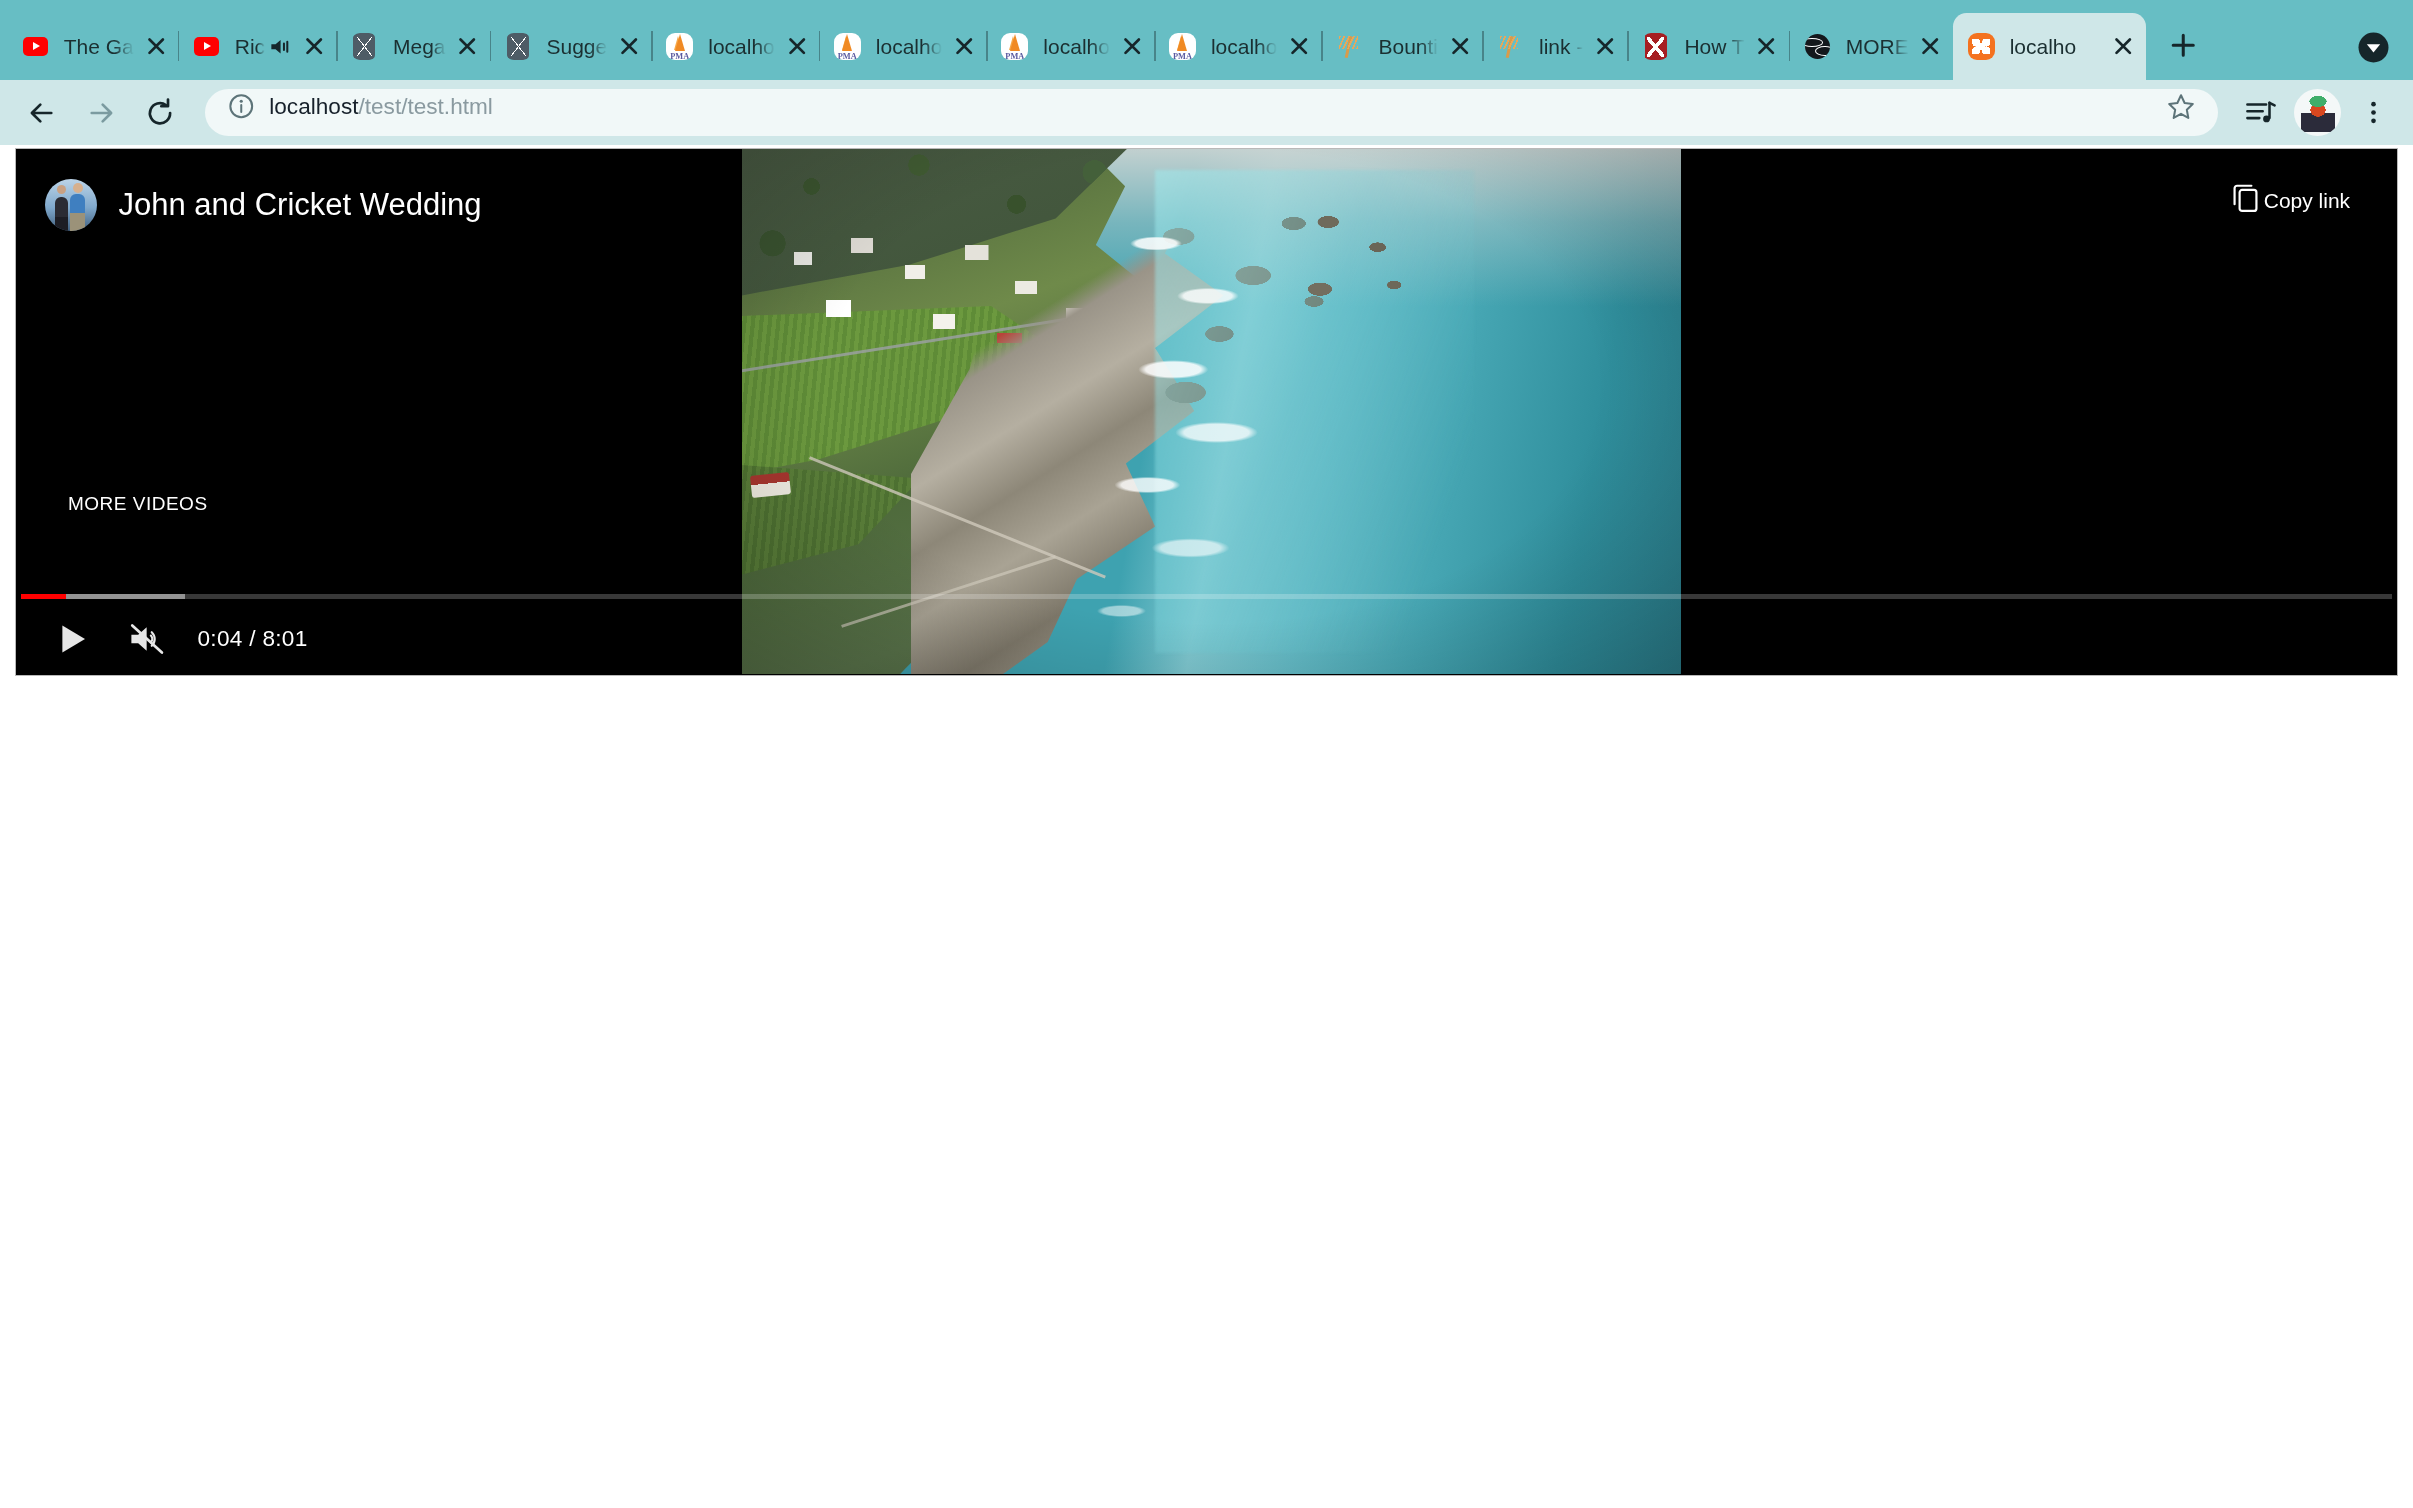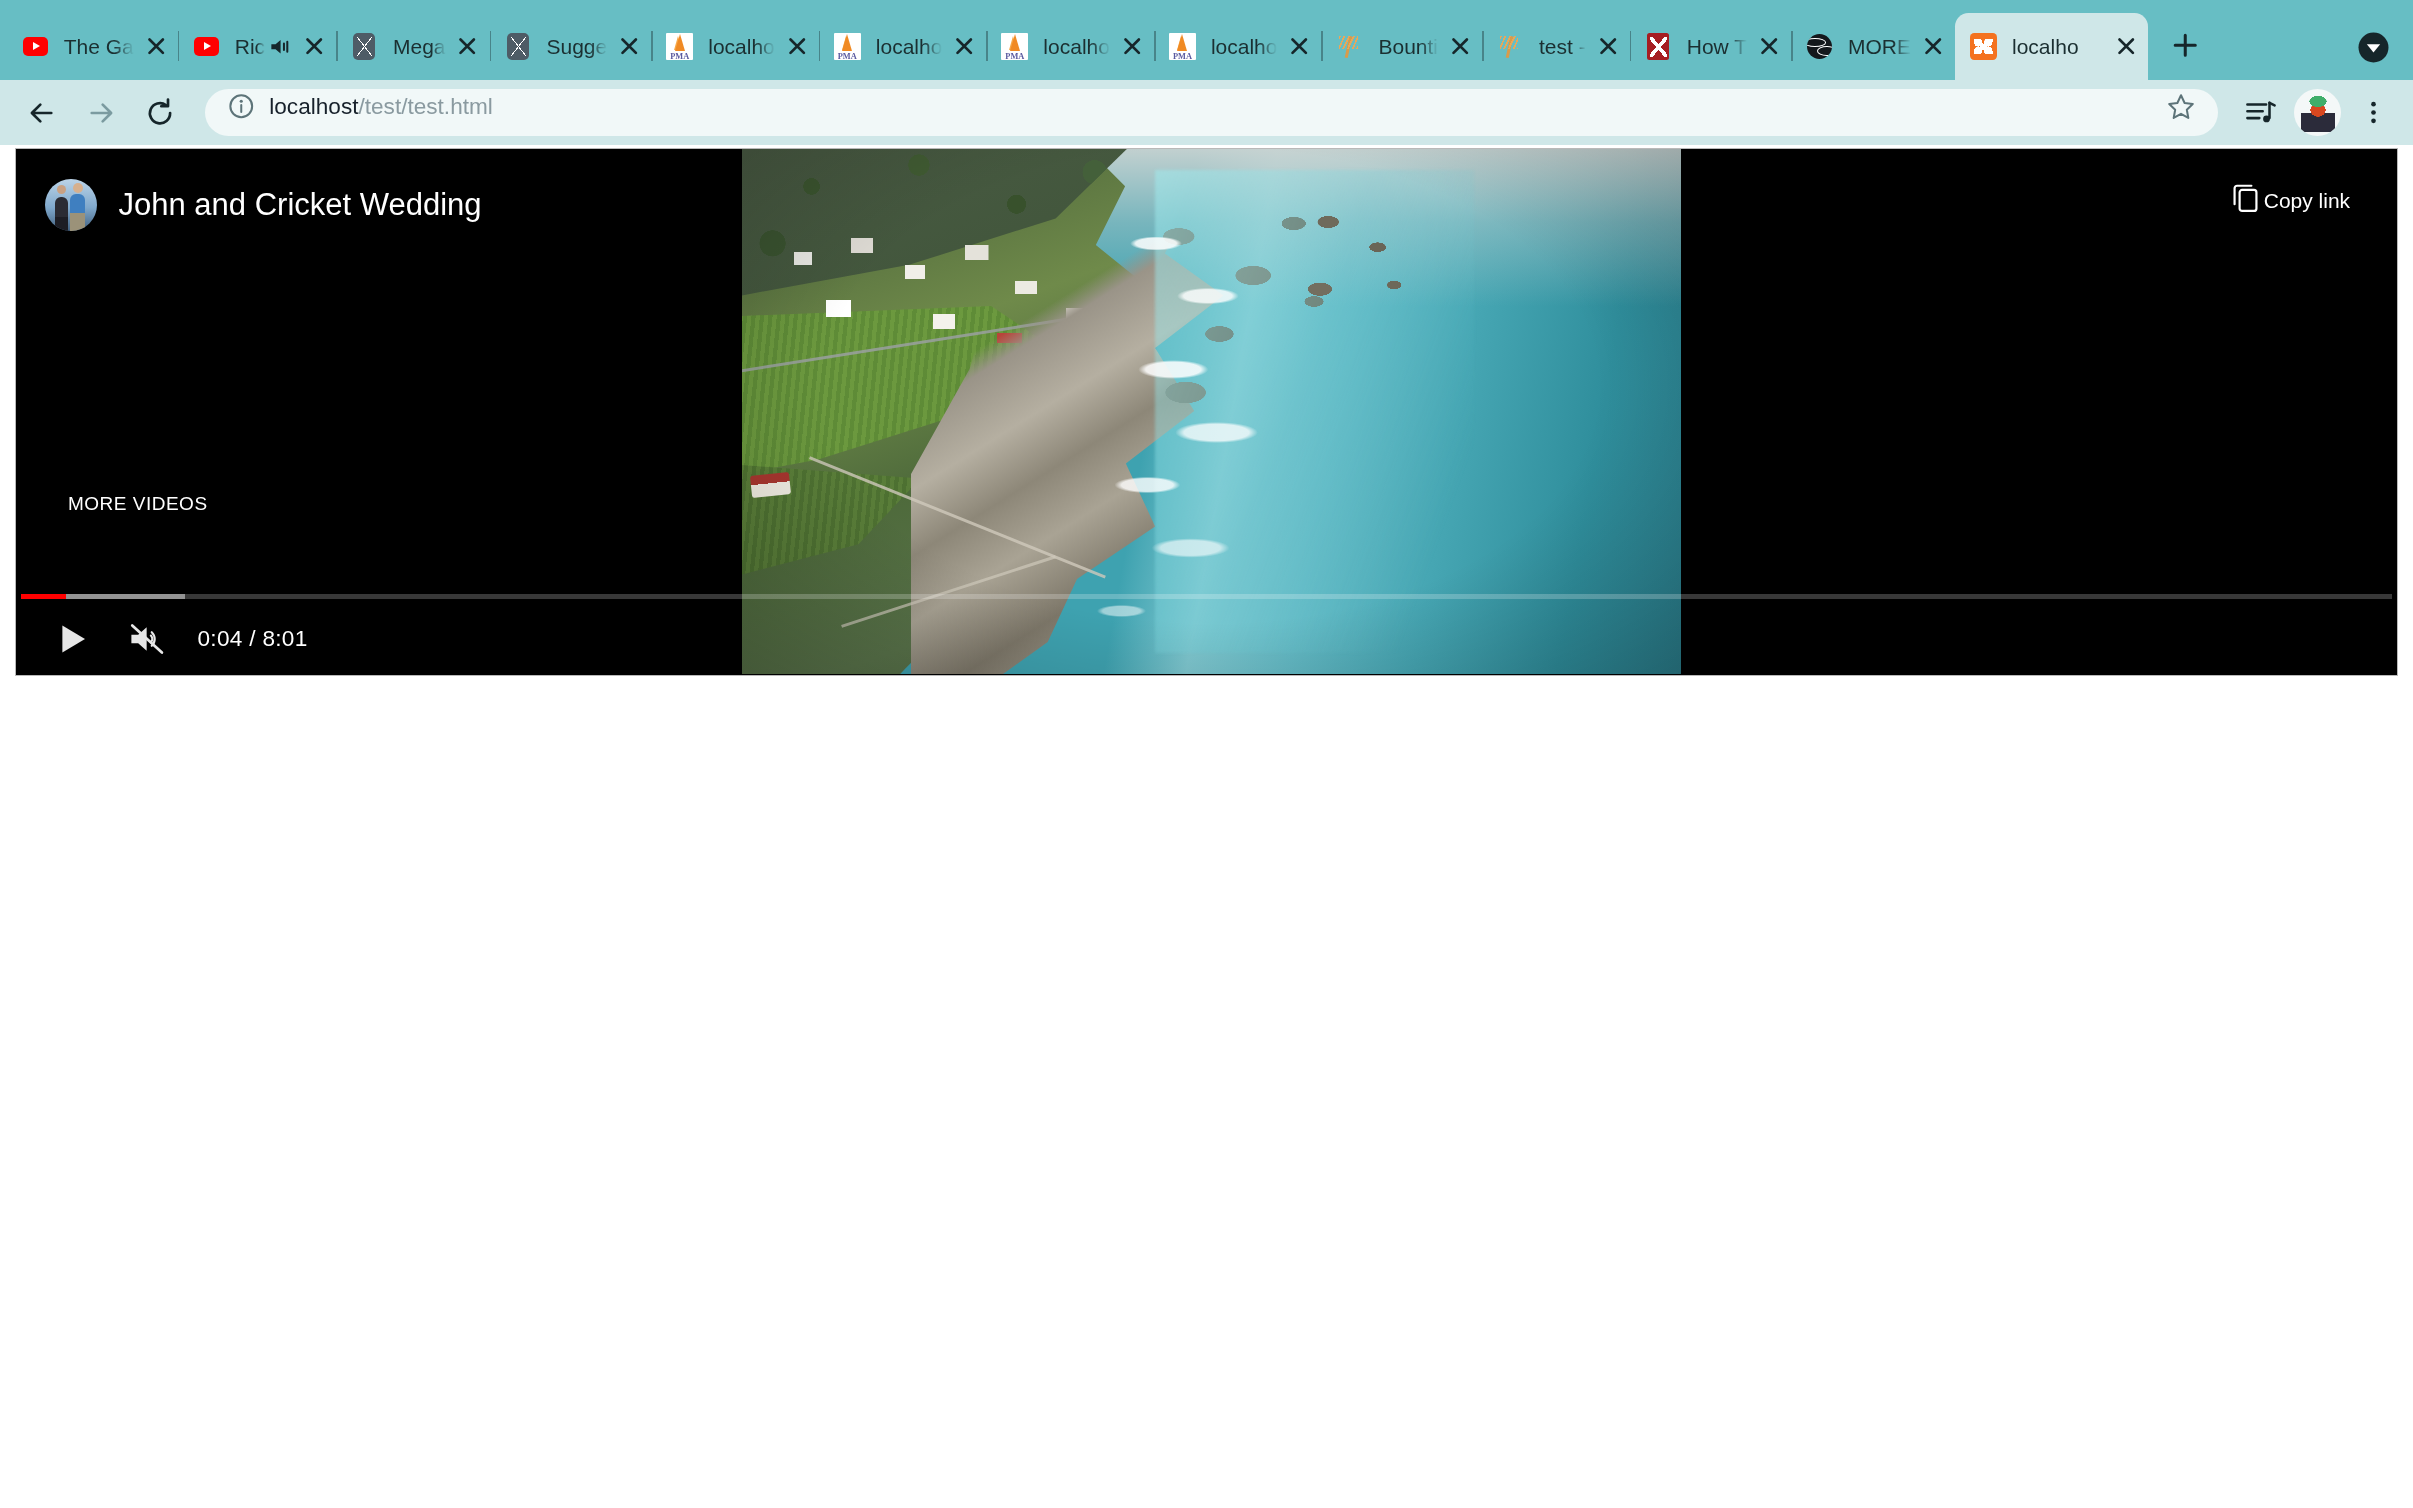--- a/index.html
+++ b/index.html
@@ -50,21 +50,21 @@
     height: 30px;
     background: rgba(0,0,0,0.30);
   }
   .tab:first-child .tab-sep,
   .tab.active .tab-sep,
   .tab.nosep .tab-sep { display: none; }
 
   .favicon {
     width: 27px; height: 27px;
     flex: 0 0 27px;
-    border-radius: 1px;
+    border-radius: 9px;
     display: flex; align-items: center; justify-content: center;
     overflow: hidden;
     position: relative;
   }
   .tab-title {
     font-size: 21px;
     color: #1b2f31;
     margin-left: 15px;
     white-space: nowrap;
     overflow: hidden;
@@ -737,21 +737,21 @@
             <path d="M3 3 L19 19 M19 3 L3 19" stroke="#16262a" stroke-width="3.2" stroke-linecap="round"></path>
           </svg>
       </span>
     </div>
 
     <div class="tab">
       <span class="tab-sep"></span>
       <span class="favicon">
           <span class="fav-feather"></span>
         </span>
-      <span class="tab-title">test -</span>
+      <span class="tab-title">link -</span>
       <span class="tab-close">
         <svg width="18.4" height="18.4" viewBox="0 0 22 22">
             <path d="M3 3 L19 19 M19 3 L3 19" stroke="#16262a" stroke-width="3.2" stroke-linecap="round"></path>
           </svg>
       </span>
     </div>
 
     <div class="tab">
       <span class="tab-sep"></span>
       <span class="favicon">

